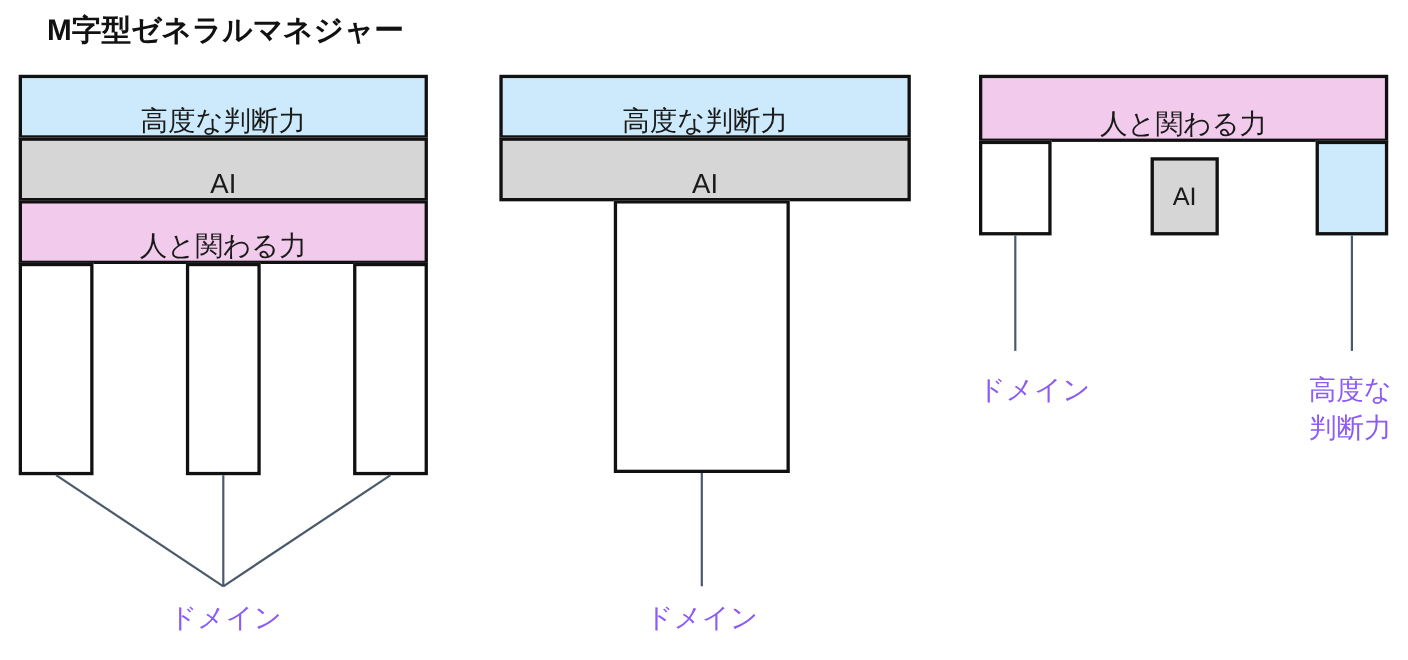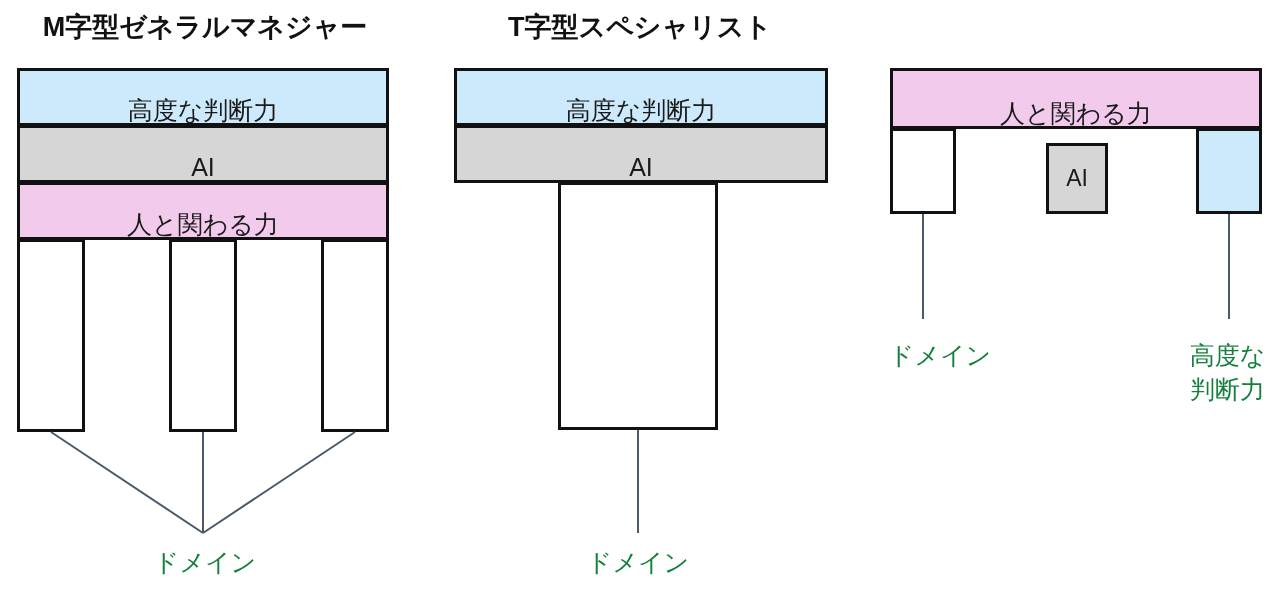--- a/index.html
+++ b/index.html
@@ -59,21 +59,21 @@
     display: flex;
     align-items: center;
     justify-content: center;
     font-size: 23px;
     color: #1a1a1a;
   }
   .caption {
     position: absolute;
     font-size: 25px;
     line-height: 34px;
-    color: #15803d;
+    color: #8b5cf6;
     white-space: pre-line;
     text-align: center;
   }
   svg.lines {
     position: absolute;
     left: 0; top: 0;
     width: 1280px;
     height: 600px;
     pointer-events: none;
   }
@@ -105,21 +105,20 @@
       <span></span>
     </div>
     <div class="leg" style="left:321px; top:239px; width:68px; height:193px; background:#ffffff;">
       <span></span>
     </div>
 
     <div class="caption" style="left:105px; top:545px; width:200px;">ドメイン</div>
   </div>
 
   <div class="panel" style="left:435px; width:410px;">
-    <div class="panel-title">T字型スペシャリスト</div>
 
     <div class="box" style="left:19px; top:68px; width:374px; height:58px; background:#cdeafc;">
       <span>高度な判断力</span>
     </div>
 
     <div class="box" style="left:19px; top:125px; width:374px; height:58px; background:#d6d6d6;">
       <span>AI</span>
     </div>
 
     <div class="leg" style="left:123px; top:182px; width:160px; height:248px; background:#ffffff;">

